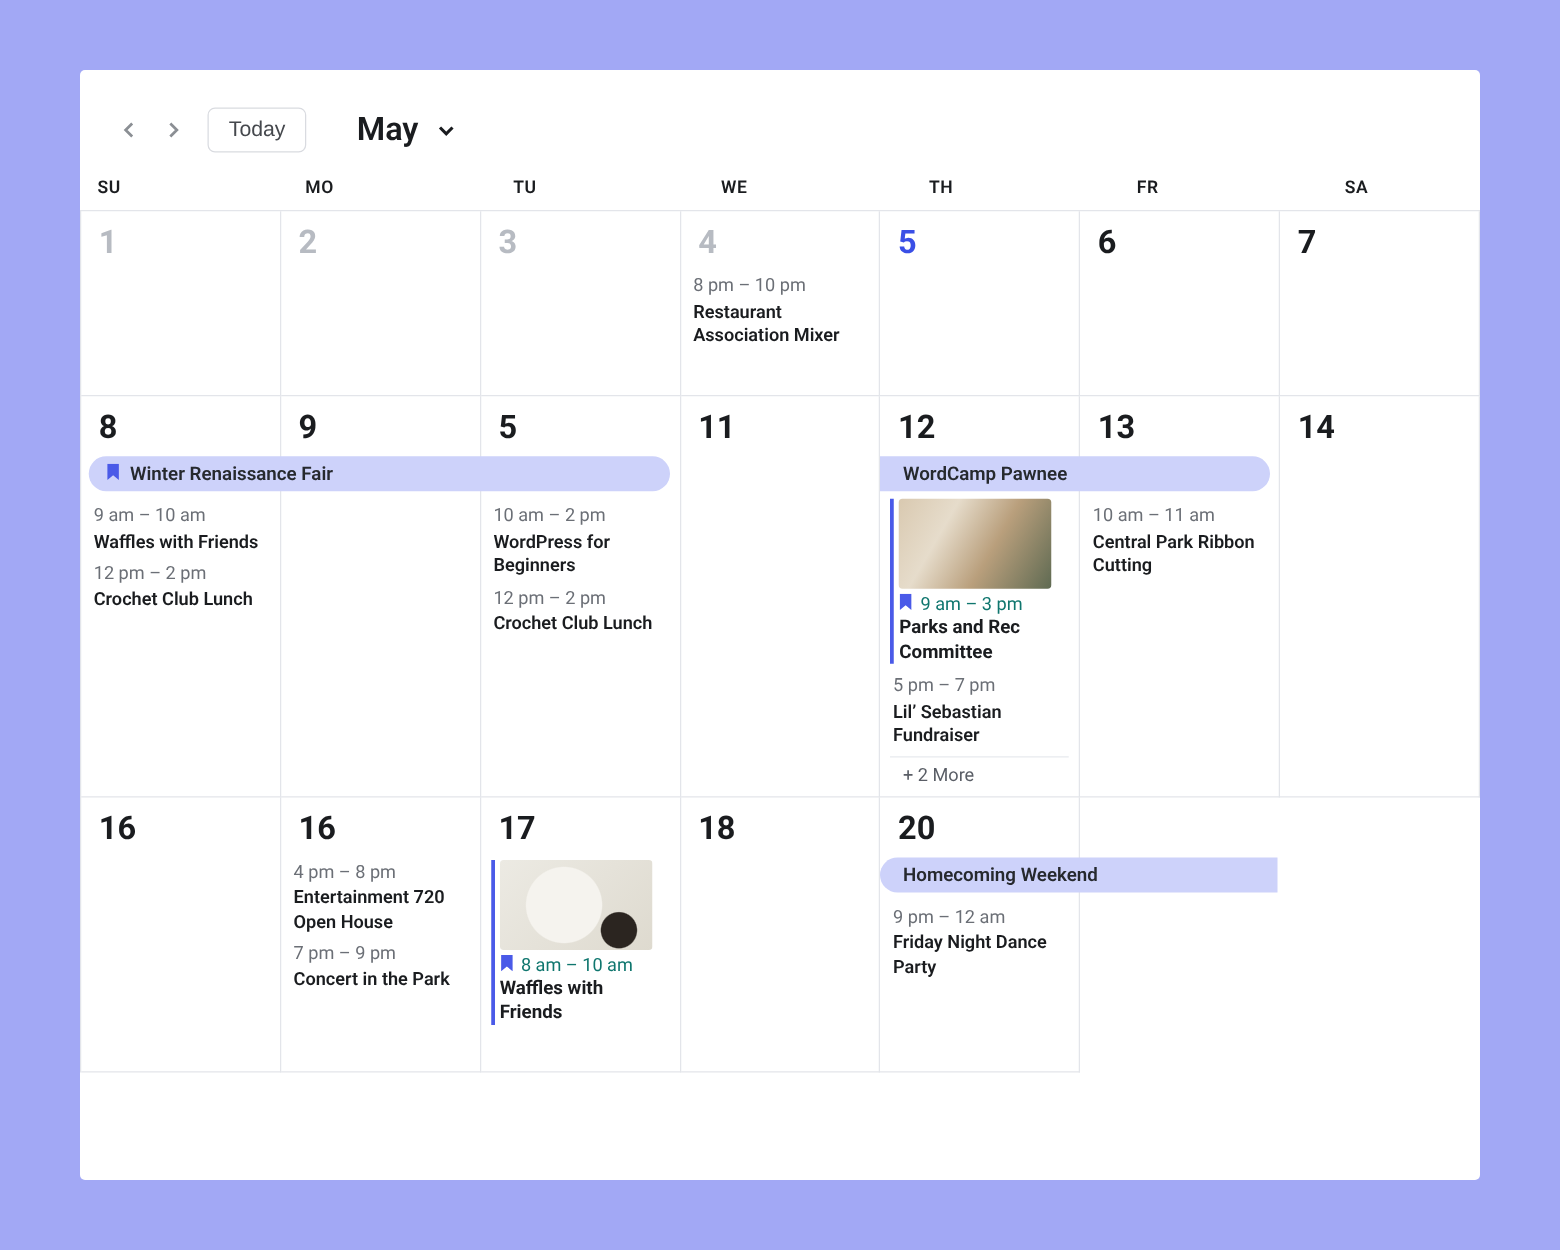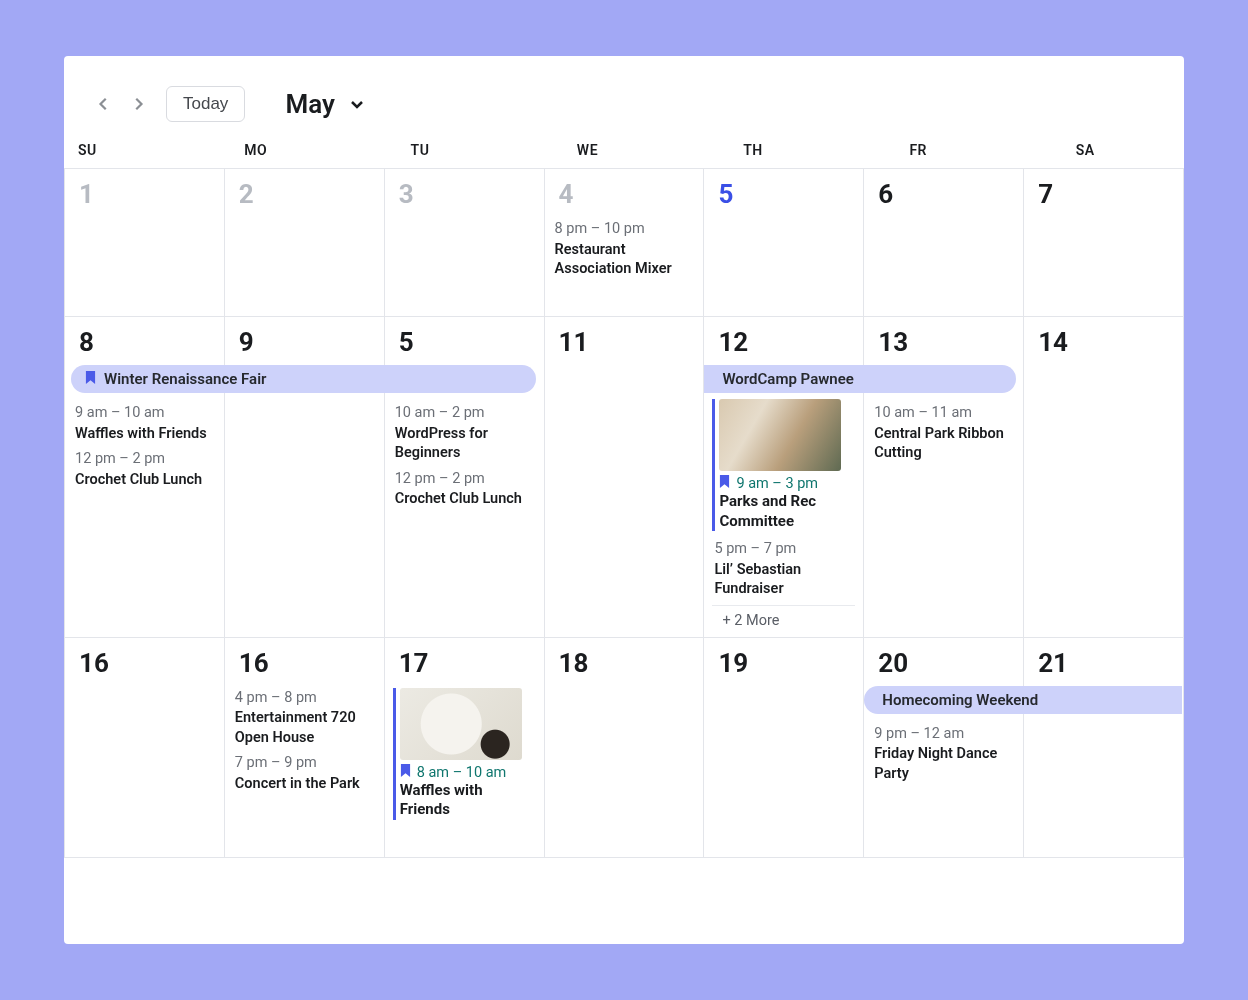--- a/index.html
+++ b/index.html
@@ -286,30 +286,24 @@
               </svg></span>
           <span>8 am – 10 am</span>
         </div>
         <div class="thumb-title">Waffles with Friends</div>
       </div>
     </div>
     <div class="cell">
       <div class="daynum">18</div>
     </div>
     <div class="cell">
-      <div class="daynum">19</div>
-    </div>
-    <div class="cell">
       <div class="daynum">20</div>
       <div class="span-event span-nopad" style="left:0; width:calc(200%); top:48px; border-radius:14px 0 0 14px; border-top-left-radius:14px; border-bottom-left-radius:14px; border-top-right-radius:0; border-bottom-right-radius:0;">
         <span>Homecoming Weekend</span>
       </div>
       <div class="evt" style="margin-top:36px;">
         <span class="time">9 pm – 12 am</span>
         <span class="title">Friday Night Dance Party</span>
       </div>
     </div>
-    <div class="cell">
-      <div class="daynum">21</div>
-    </div>
 
   </div>
 </div>
 
 </body></html>

